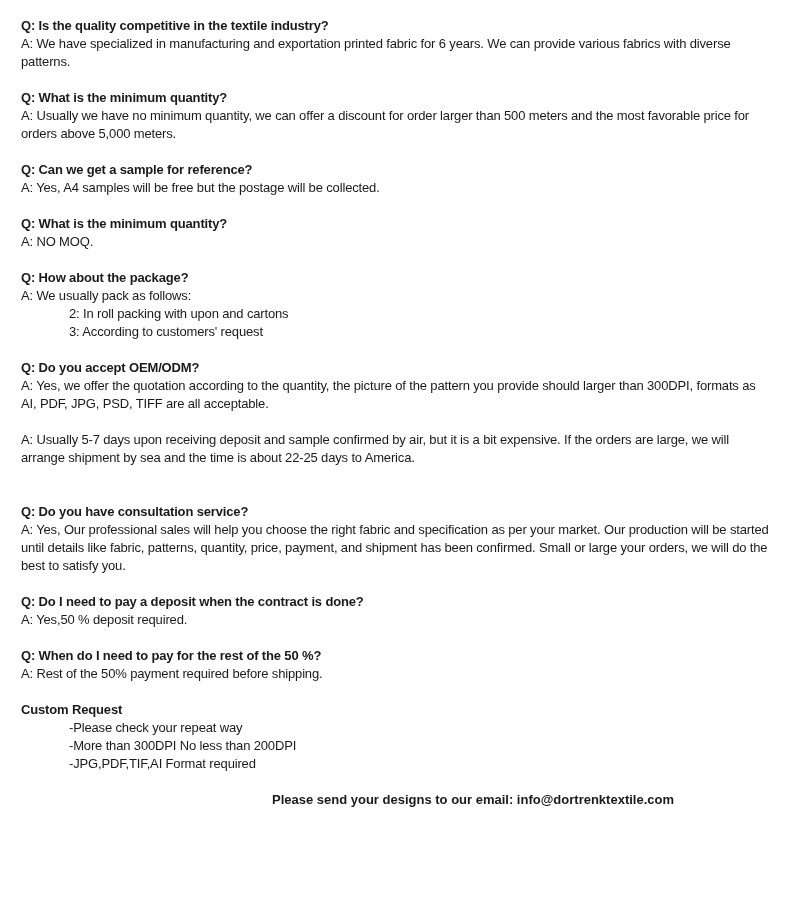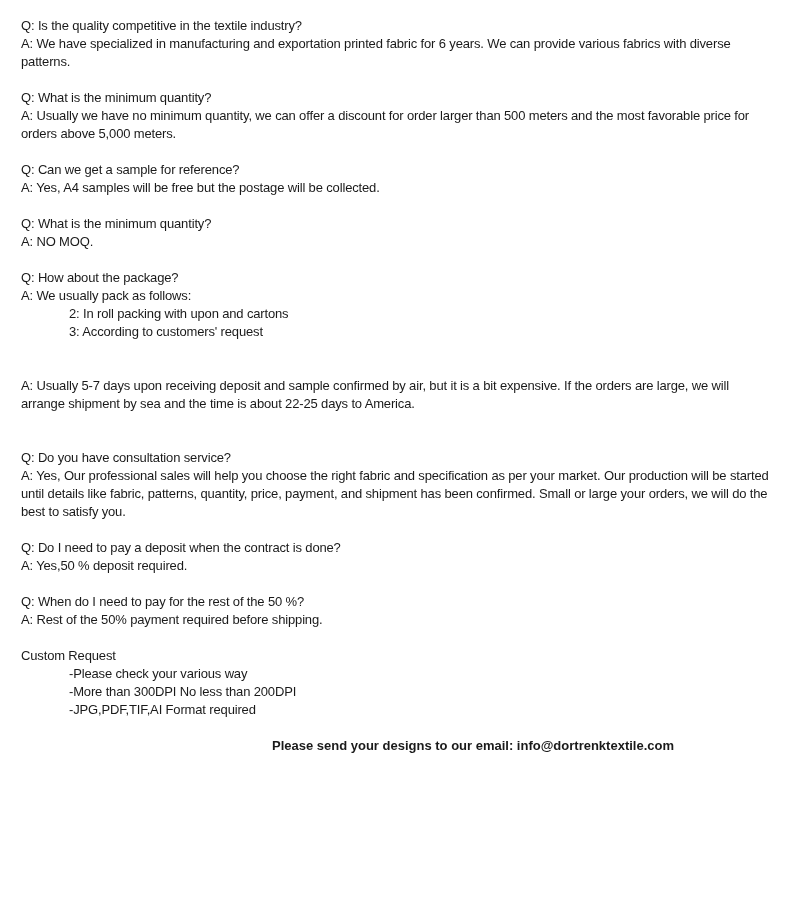--- a/index.html
+++ b/index.html
@@ -4,21 +4,21 @@
   <style>
     html, body { margin: 0; padding: 0; background: #ffffff; }
     body {
       width: 788px; height: 904px; overflow: hidden;
       font-family: "Liberation Sans", sans-serif;
       font-size: 13px; color: #1a1a1a;
     }
     .page { position: relative; padding: 17px 0 0 21px; width: 760px; }
     .line { line-height: 18px; height: 18px; white-space: nowrap; letter-spacing: -0.15px; }
     .wrap { line-height: 18px; white-space: normal; letter-spacing: -0.15px; width: 752px; }
-    .q { font-weight: normal; }
+    .q { font-weight: bold; }
     .gap { height: 18px; }
     .indent { padding-left: 48px; }
     .footer { font-weight: bold; line-height: 18px; padding-left: 144px; white-space: nowrap; text-align: center; }
   </style>
 </head>
 <body>
 
 <div class="page">
 
   <div>
@@ -46,20 +46,24 @@
   <div class="gap"></div>
 
   <div>
     <div class="line q">Q: How about the package?</div>
     <div class="wrap">A: We usually pack as follows:</div>
     <div class="line indent">2: In roll packing with upon and cartons</div>
     <div class="line indent">3: According to customers' request</div>
   </div>
   <div class="gap"></div>
 
+  <div>
+    <div class="line q">Q: Do you accept OEM/ODM?</div>
+    <div class="wrap">A: Yes, we offer the quotation according to the quantity, the picture of the pattern you provide should larger than 300DPI, formats as AI, PDF, JPG, PSD, TIFF are all acceptable.</div>
+  </div>
   <div class="gap"></div>
 
   <div>
     <div class="wrap">A: Usually 5-7 days upon receiving deposit and sample confirmed by air, but it is a bit expensive. If the orders are large, we will arrange shipment by sea and the time is about 22-25 days to America.</div>
   </div>
   <div class="gap"></div>
 
   <div class="gap"></div>
 
   <div>
@@ -75,21 +79,21 @@
   <div class="gap"></div>
 
   <div>
     <div class="line q">Q: When do I need to pay for the rest of the 50 %?</div>
     <div class="wrap">A: Rest of the 50% payment required before shipping.</div>
   </div>
   <div class="gap"></div>
 
   <div>
     <div class="line q">Custom Request</div>
-    <div class="line indent">-Please check your various way</div>
+    <div class="line indent">-Please check your repeat way</div>
     <div class="line indent">-More than 300DPI No less than 200DPI</div>
     <div class="line indent">-JPG,PDF,TIF,AI Format required</div>
   </div>
   <div class="gap"></div>
 
   <div class="footer">Please send your designs to our email: info@dortrenktextile.com</div>
 
 </div>
 
 </body></html>

